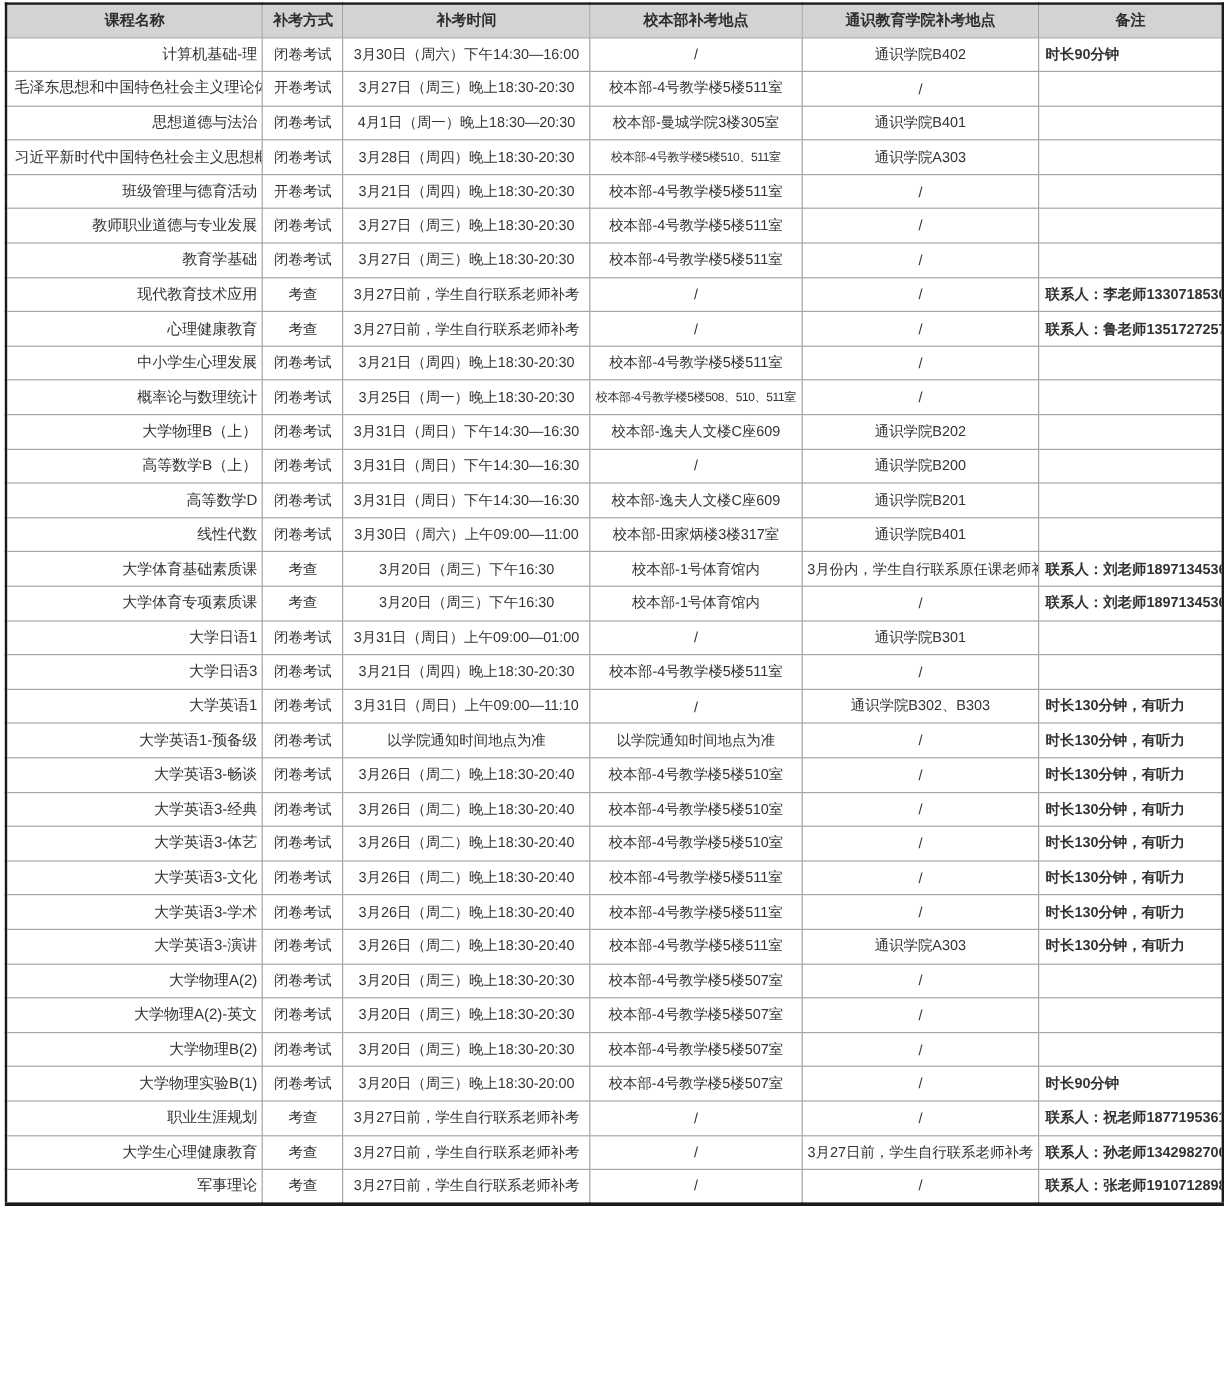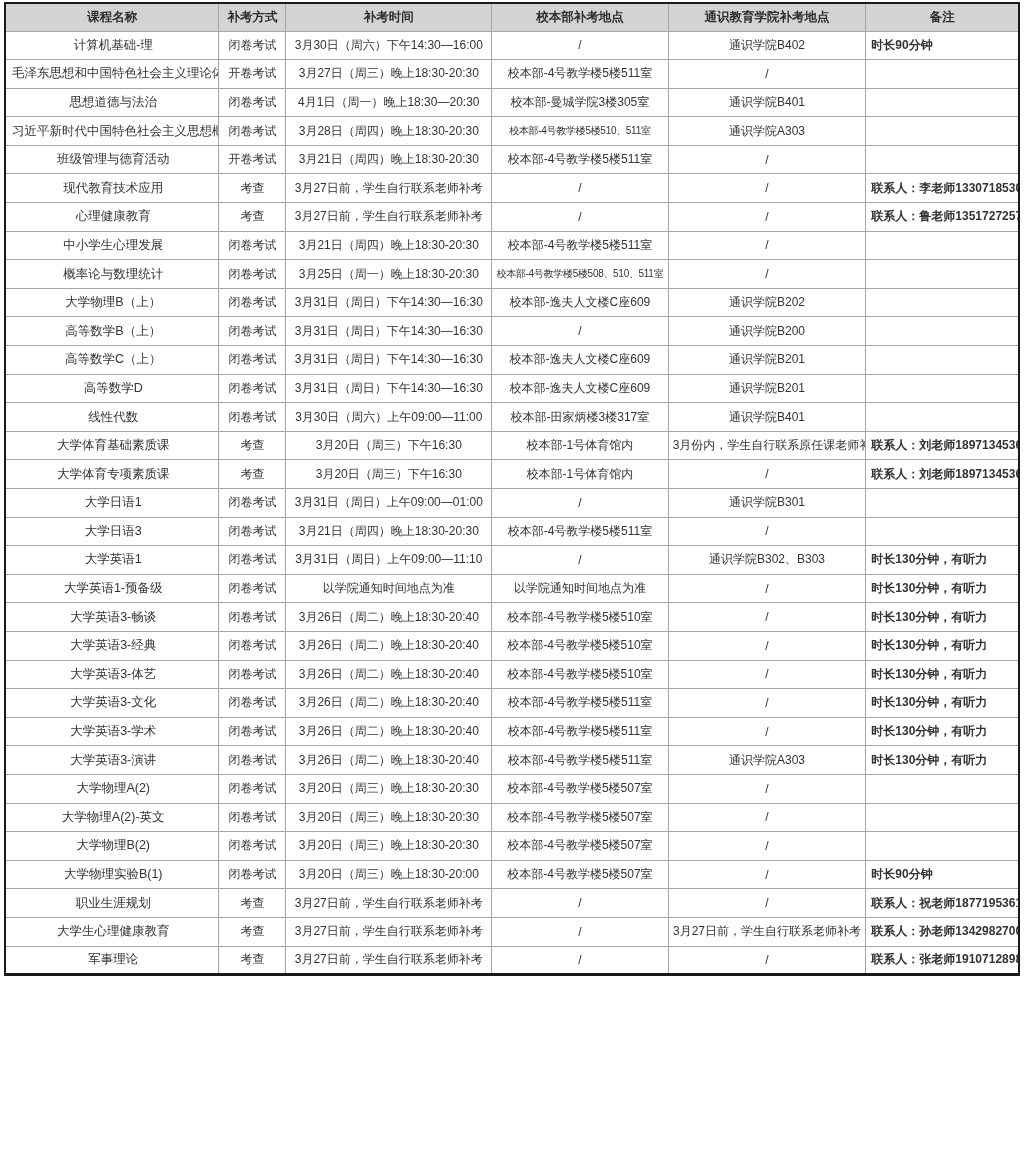--- a/index.html
+++ b/index.html
@@ -37,21 +37,21 @@
     white-space:nowrap;
   }
   th{
     background:var(--header-bg);
     font-size:12.5px;
     font-weight:bold;
     height:28px;
     color:#2e2e2e;
   }
   td{height:28.6px;}
-  td:nth-child(1){text-align:center;padding-left:6px;font-size:12.5px;}
+  td:nth-child(1){text-align:right;padding-left:6px;font-size:12.5px;}
   td:nth-child(6){text-align:left;padding-left:5px;font-weight:bold;}
   td.shrink{font-size:10px;letter-spacing:-0.3px;}
   col.c1{width:21.1%;} col.c2{width:6.6%;} col.c3{width:20.3%;}
   col.c4{width:17.4%;} col.c5{width:19.5%;} col.c6{width:15.1%;}
 </style>
 </head>
 <body>
 
 <div class="table-wrap">
   <table>
@@ -108,20 +108,36 @@
         </tr>
         <tr>
           <td>班级管理与德育活动</td>
           <td>开卷考试</td>
           <td>3月21日（周四）晚上18:30-20:30</td>
           <td>校本部-4号教学楼5楼511室</td>
           <td>/</td>
           <td></td>
         </tr>
         <tr>
+          <td>教师职业道德与专业发展</td>
+          <td>闭卷考试</td>
+          <td>3月27日（周三）晚上18:30-20:30</td>
+          <td>校本部-4号教学楼5楼511室</td>
+          <td>/</td>
+          <td></td>
+        </tr>
+        <tr>
+          <td>教育学基础</td>
+          <td>闭卷考试</td>
+          <td>3月27日（周三）晚上18:30-20:30</td>
+          <td>校本部-4号教学楼5楼511室</td>
+          <td>/</td>
+          <td></td>
+        </tr>
+        <tr>
           <td>现代教育技术应用</td>
           <td>考查</td>
           <td>3月27日前，学生自行联系老师补考</td>
           <td>/</td>
           <td>/</td>
           <td>联系人：李老师13307185308</td>
         </tr>
         <tr>
           <td>心理健康教育</td>
           <td>考查</td>
@@ -153,28 +169,20 @@
           <td>校本部-逸夫人文楼C座609</td>
           <td>通识学院B202</td>
           <td></td>
         </tr>
         <tr>
           <td>高等数学B（上）</td>
           <td>闭卷考试</td>
           <td>3月31日（周日）下午14:30—16:30</td>
           <td>/</td>
           <td>通识学院B200</td>
-          <td></td>
-        </tr>
-        <tr>
-          <td>高等数学C（上）</td>
-          <td>闭卷考试</td>
-          <td>3月31日（周日）下午14:30—16:30</td>
-          <td>校本部-逸夫人文楼C座609</td>
-          <td>通识学院B201</td>
           <td></td>
         </tr>
         <tr>
           <td>高等数学D</td>
           <td>闭卷考试</td>
           <td>3月31日（周日）下午14:30—16:30</td>
           <td>校本部-逸夫人文楼C座609</td>
           <td>通识学院B201</td>
           <td></td>
         </tr>

